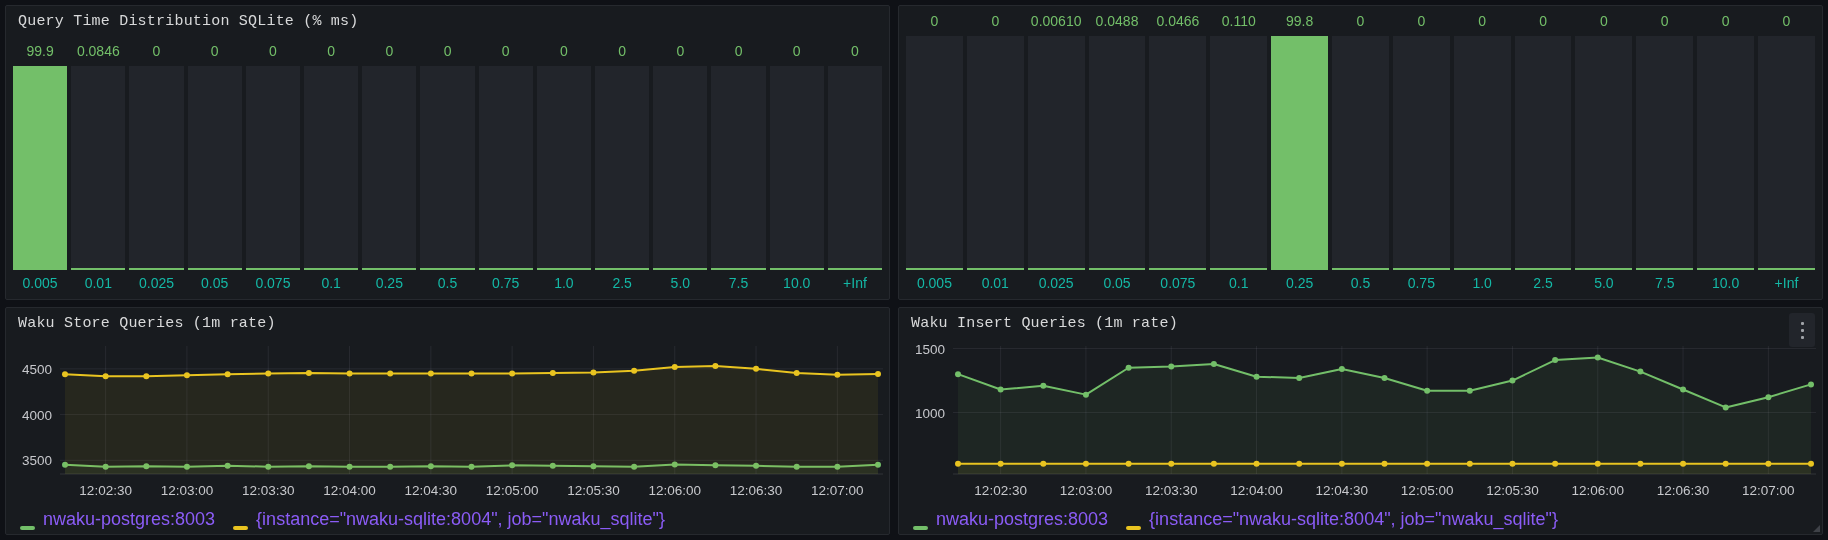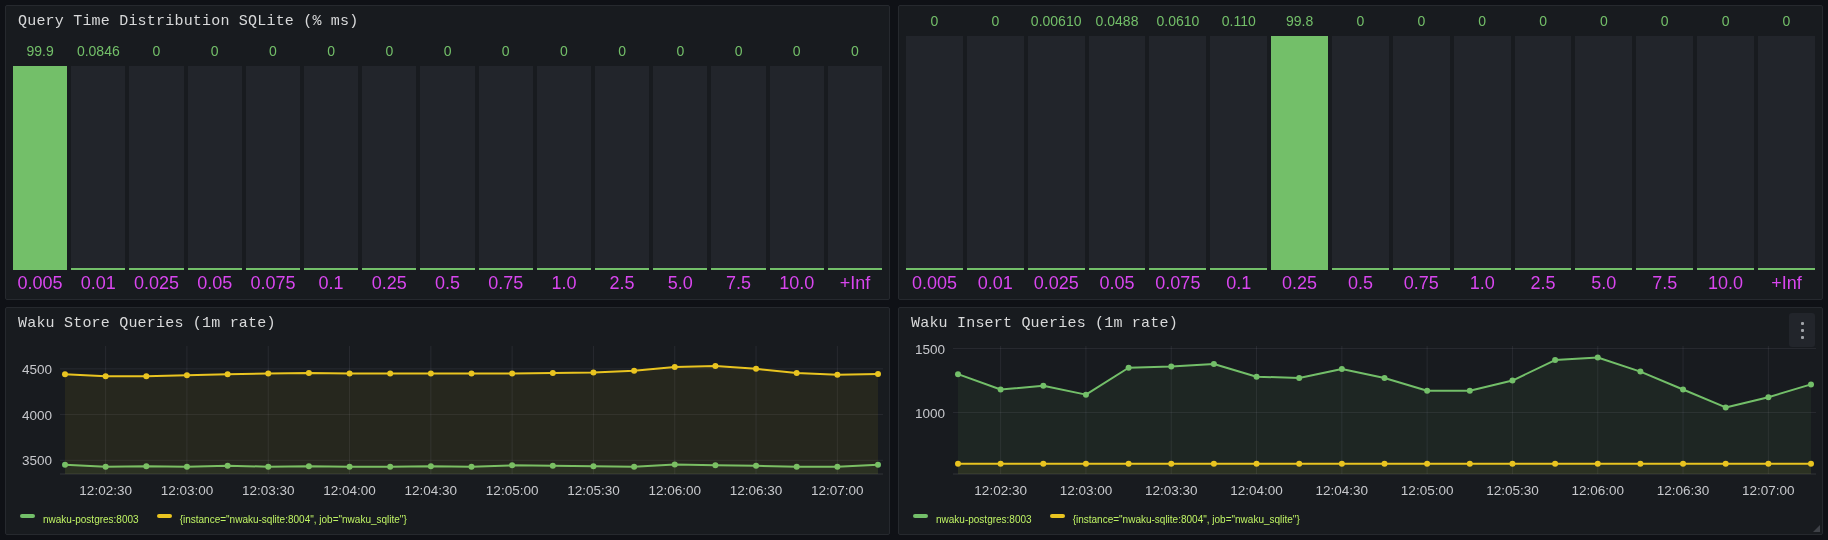--- a/index.html
+++ b/index.html
@@ -28,26 +28,26 @@
     box-sizing:border-box;
   }
   .panel-header{height:30px;display:flex;align-items:center;padding:0 12px;flex:0 0 auto;cursor:pointer;}
   .panel-title{margin:0;font-size:15px;font-weight:500;color:#d8d9da;letter-spacing:.2px;white-space:nowrap;font-family:Liberation Mono, monospace;}
   
   .bargauge{flex:1;display:flex;gap:4px;padding:0 7px 3px 7px;}
   .bg-cell{flex:1 1 0;display:flex;flex-direction:column;min-width:0;}
   .bg-value{height:30px;display:flex;align-items:center;justify-content:center;color:#73bf69;font-size:14px;white-space:nowrap;}
   .bg-track{flex:1;background:#22252b;position:relative;}
   .bg-fill{position:absolute;left:0;right:0;bottom:0;background:#73bf69;}
-  .bg-label{height:26px;display:flex;align-items:center;justify-content:center;color:#d946ef;font-size:18px;white-space:nowrap;}
+  .bg-label{height:26px;display:flex;align-items:center;justify-content:center;color:#14b8a6;font-size:14px;white-space:nowrap;}
   
   .linechart{display:block;flex:0 0 auto;}
   .linechart text{font-family:"Liberation Sans",sans-serif;font-size:13.5px;fill:#c7c8cc;}
   .legend{height:30px;display:flex;align-items:center;gap:18px;padding:0 14px;flex:0 0 auto;}
-  .legend-item{display:flex;align-items:flex-start;gap:8px;font-size:10px;color:#bef264;cursor:pointer;white-space:nowrap;}
+  .legend-item{display:flex;align-items:flex-end;gap:8px;font-size:18px;color:#8b5cf6;cursor:pointer;white-space:nowrap;}
   .legend-dash{width:15px;height:4px;border-radius:2px;flex:0 0 auto;}
   
   .kebab{
     position:absolute;top:5px;right:7px;width:26px;height:34px;
     background:#22252b;border-radius:3px;
     display:flex;flex-direction:column;align-items:center;justify-content:center;gap:4px;
     cursor:pointer;
   }
   .kebab .dot{width:3px;height:3px;background:#9fa2a7;border-radius:1px;}
   .resize-corner{
@@ -197,21 +197,21 @@
           <div class="bg-label">0.025</div>
         </div>
         <div class="bg-cell">
           <div class="bg-value">0.0488</div>
           <div class="bg-track" style="background: rgb(34, 37, 43);">
             <div class="bg-fill" style="background: rgb(115, 191, 105); height: 2px;"></div>
           </div>
           <div class="bg-label">0.05</div>
         </div>
         <div class="bg-cell">
-          <div class="bg-value">0.0610</div>
+          <div class="bg-value">0.0466</div>
           <div class="bg-track" style="background: rgb(34, 37, 43);">
             <div class="bg-fill" style="background: rgb(115, 191, 105); height: 2px;"></div>
           </div>
           <div class="bg-label">0.075</div>
         </div>
         <div class="bg-cell">
           <div class="bg-value">0.110</div>
           <div class="bg-track" style="background: rgb(34, 37, 43);">
             <div class="bg-fill" style="background: rgb(115, 191, 105); height: 2px;"></div>
           </div>

